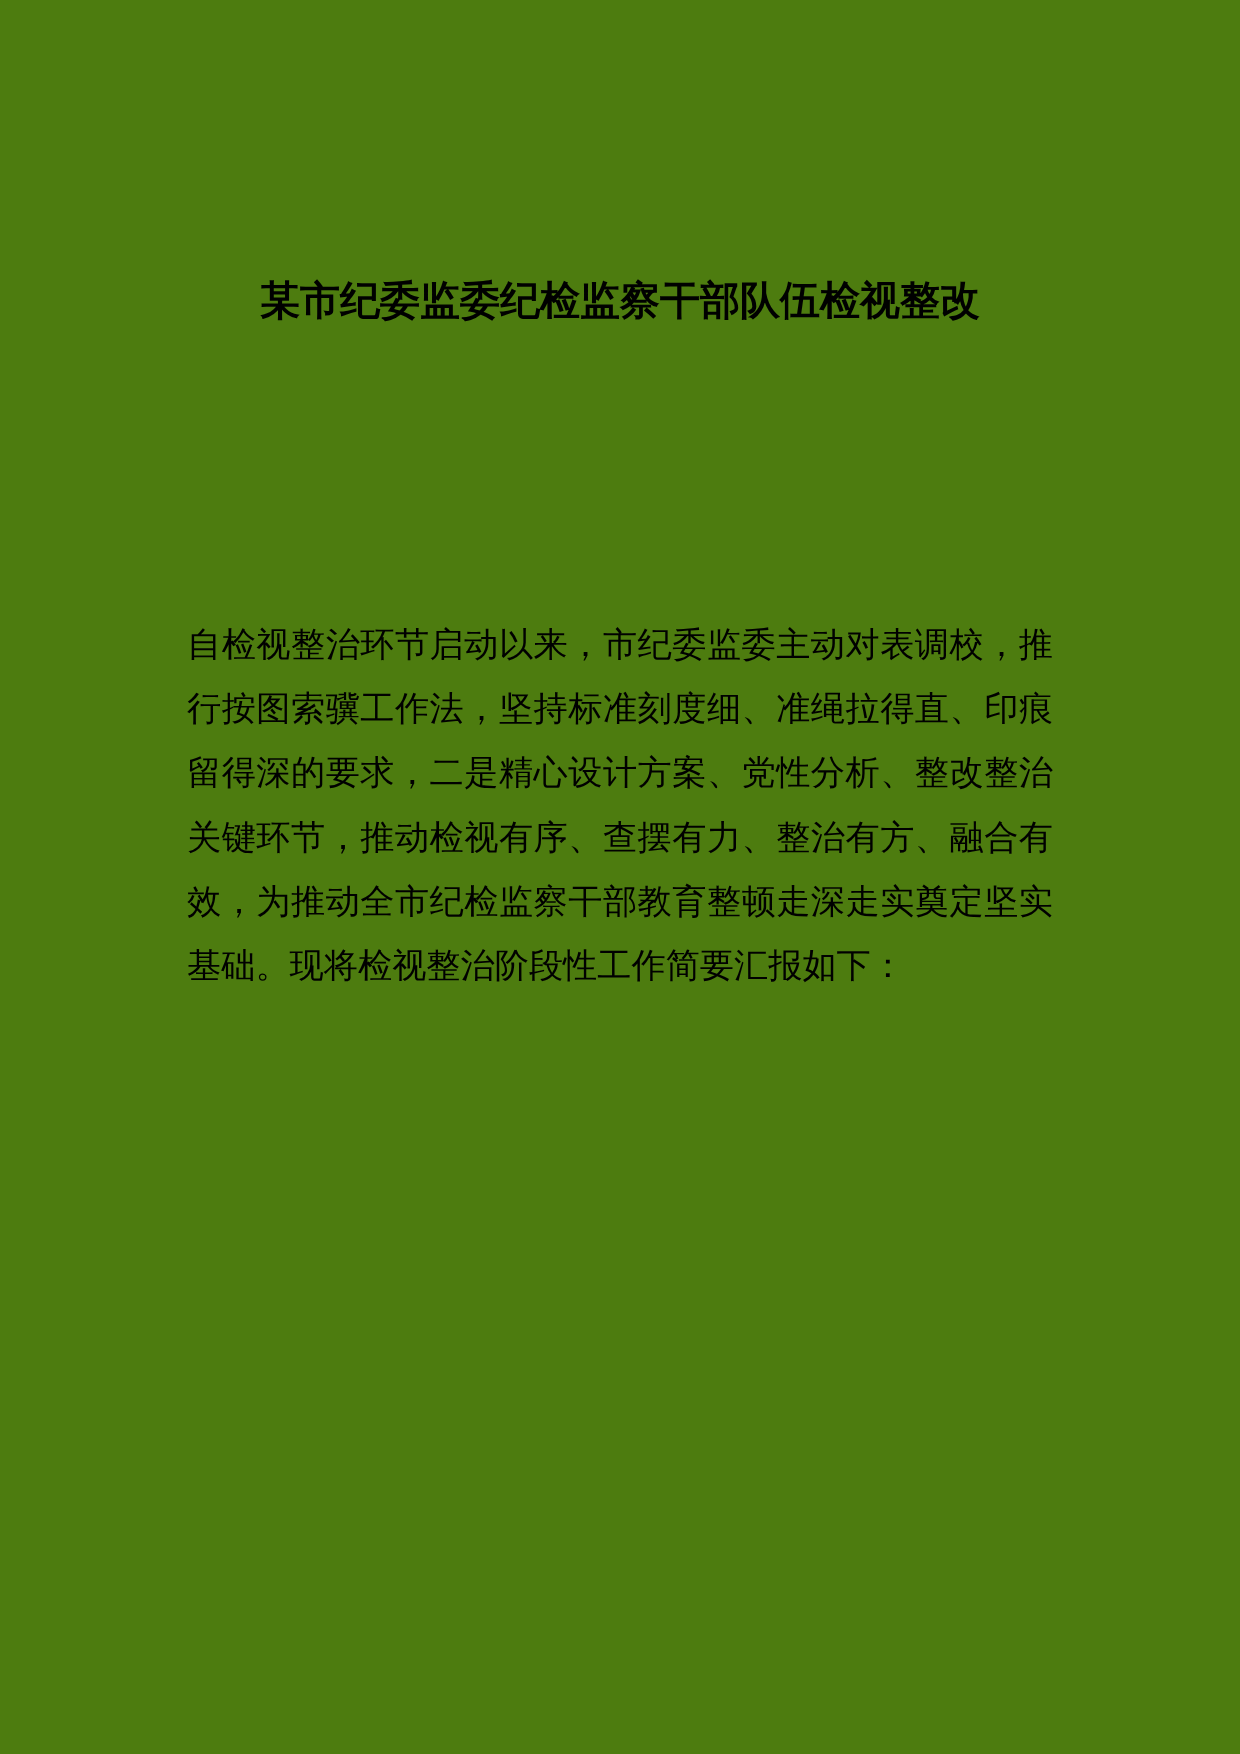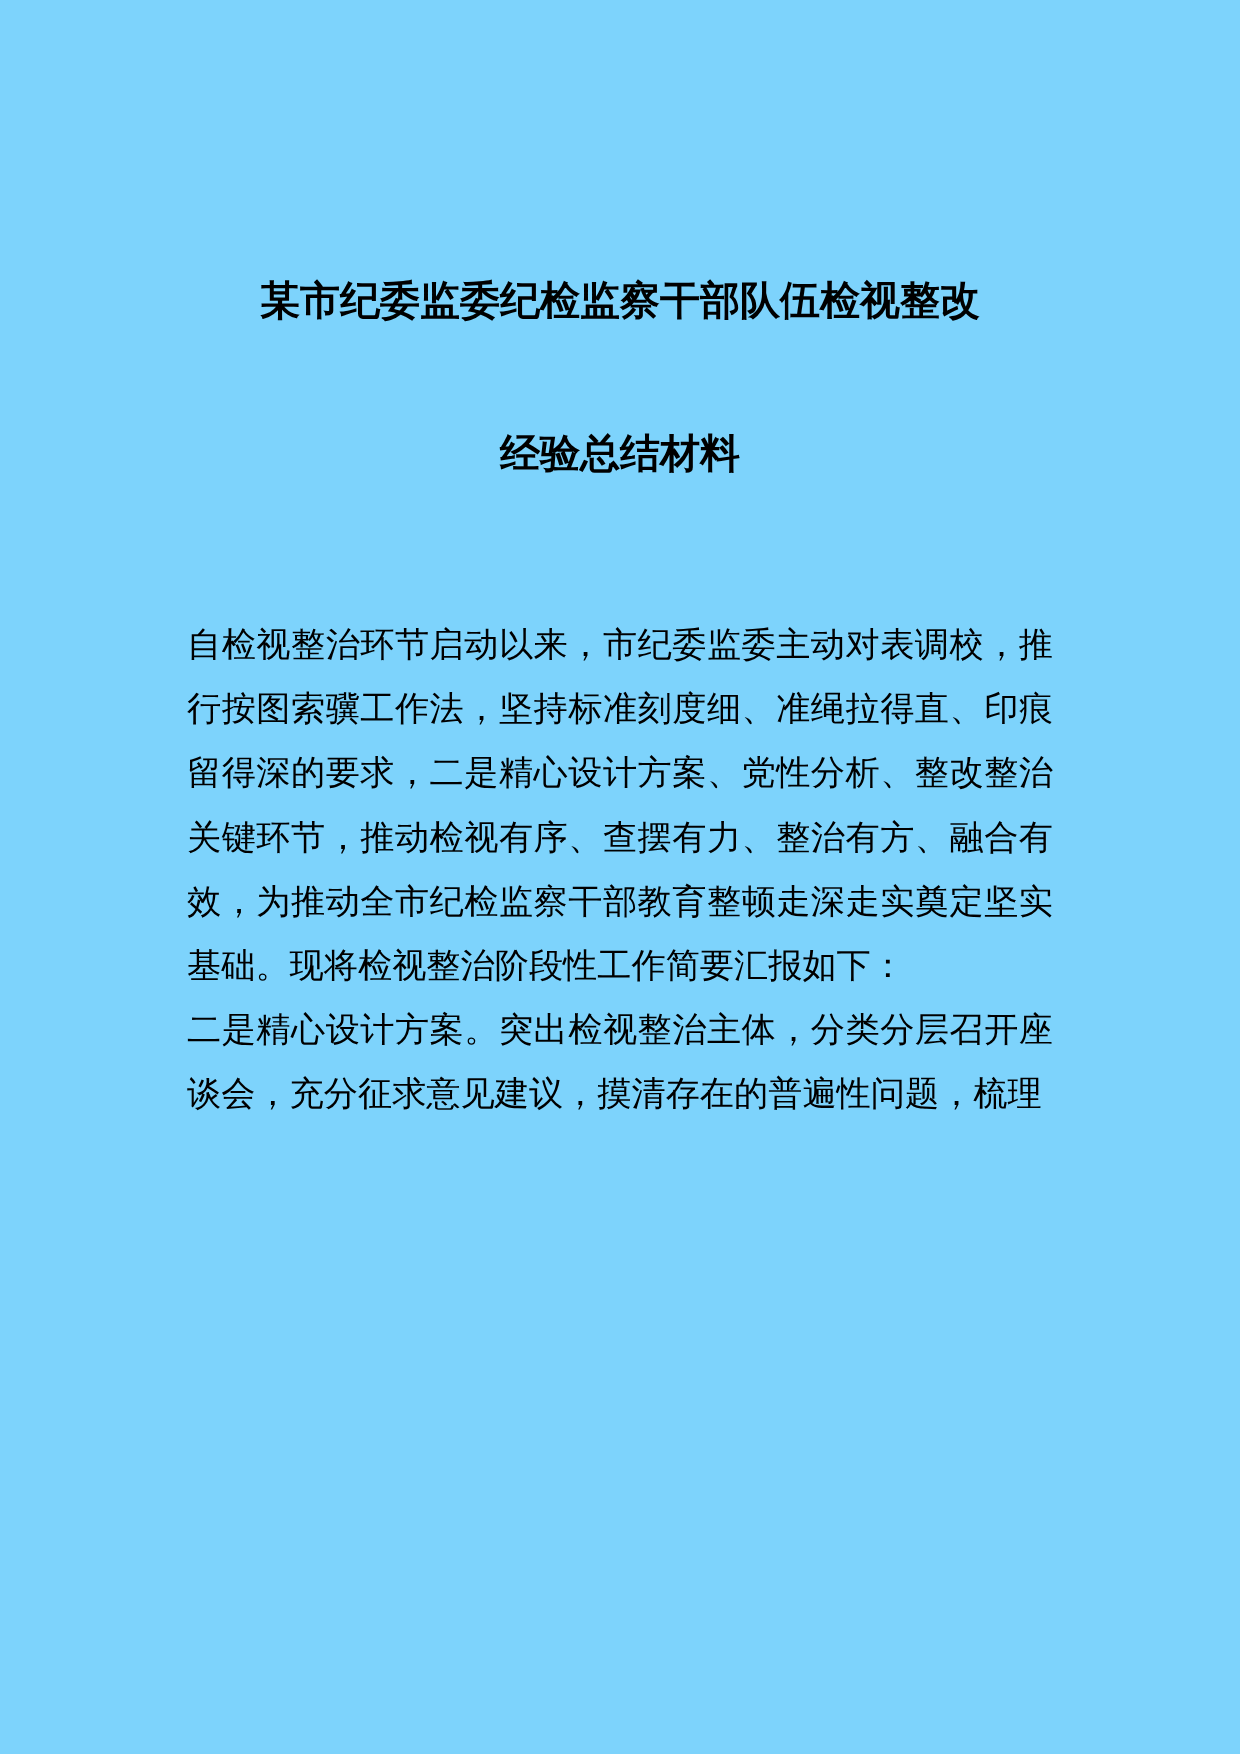--- a/index.html
+++ b/index.html
@@ -13,21 +13,21 @@
       position: relative;
       overflow: hidden;
       color: #000000;
       font-family: "DejaVu Sans", "Liberation Sans", sans-serif;
     }
     .page {
       position: absolute;
       left: 0; top: 0;
       width: 1240px;
       height: 1754px;
-      background: #7dd3fc;
+      background: #4d7c0f;
     }
     .title {
       position: absolute;
       left: 0;
       width: 1240px;
       text-align: center;
       font-weight: bold;
       font-size: 40px;
       line-height: 48px;
       letter-spacing: 0px;
@@ -51,19 +51,17 @@
       text-align: justify;
       text-align-last: left;
       word-break: break-all;
     }
   </style>
 </head>
 <body>
 
 <div class="page">
   <div class="title line1">某市纪委监委纪检监察干部队伍检视整改</div>
-  <div class="title line2">经验总结材料</div>
 
   <div class="body-text">
     <p>自检视整治环节启动以来，市纪委监委主动对表调校，推行按图索骥工作法，坚持标准刻度细、准绳拉得直、印痕留得深的要求，二是精心设计方案、党性分析、整改整治关键环节，推动检视有序、查摆有力、整治有方、融合有效，为推动全市纪检监察干部教育整顿走深走实奠定坚实基础。现将检视整治阶段性工作简要汇报如下：</p>
-    <p>二是精心设计方案。突出检视整治主体，分类分层召开座谈会，充分征求意见建议，摸清存在的普遍性问题，梳理</p>
   </div>
 </div>
 
 </body></html>

